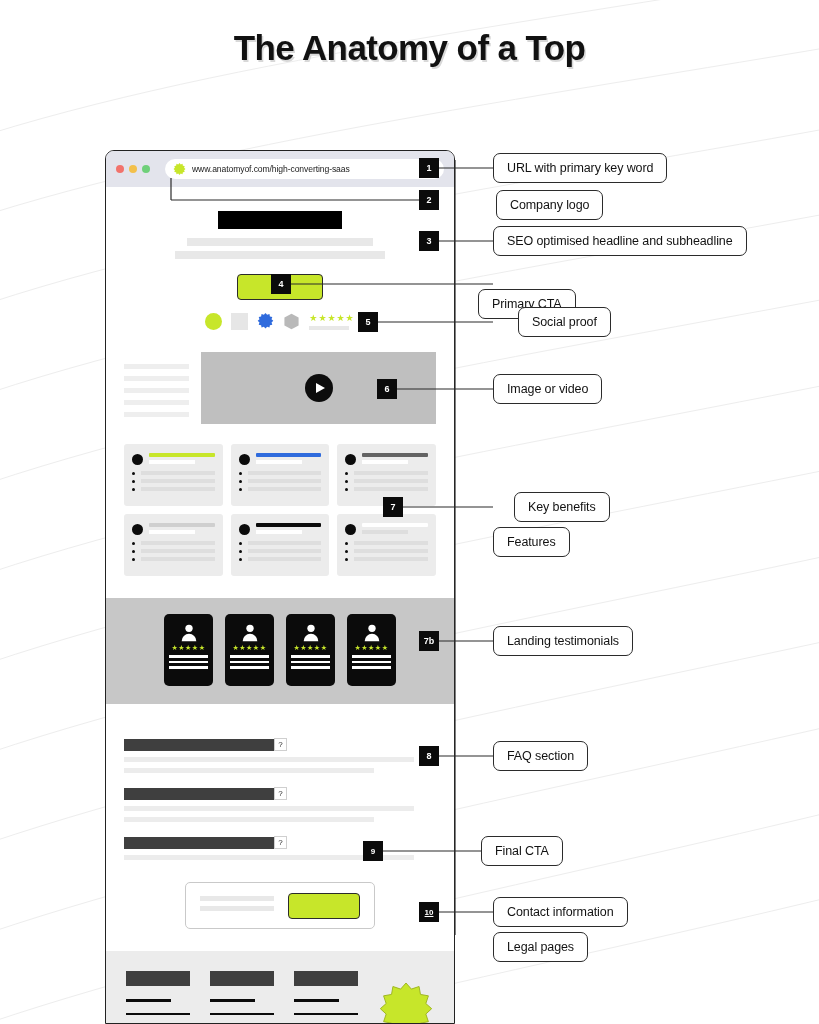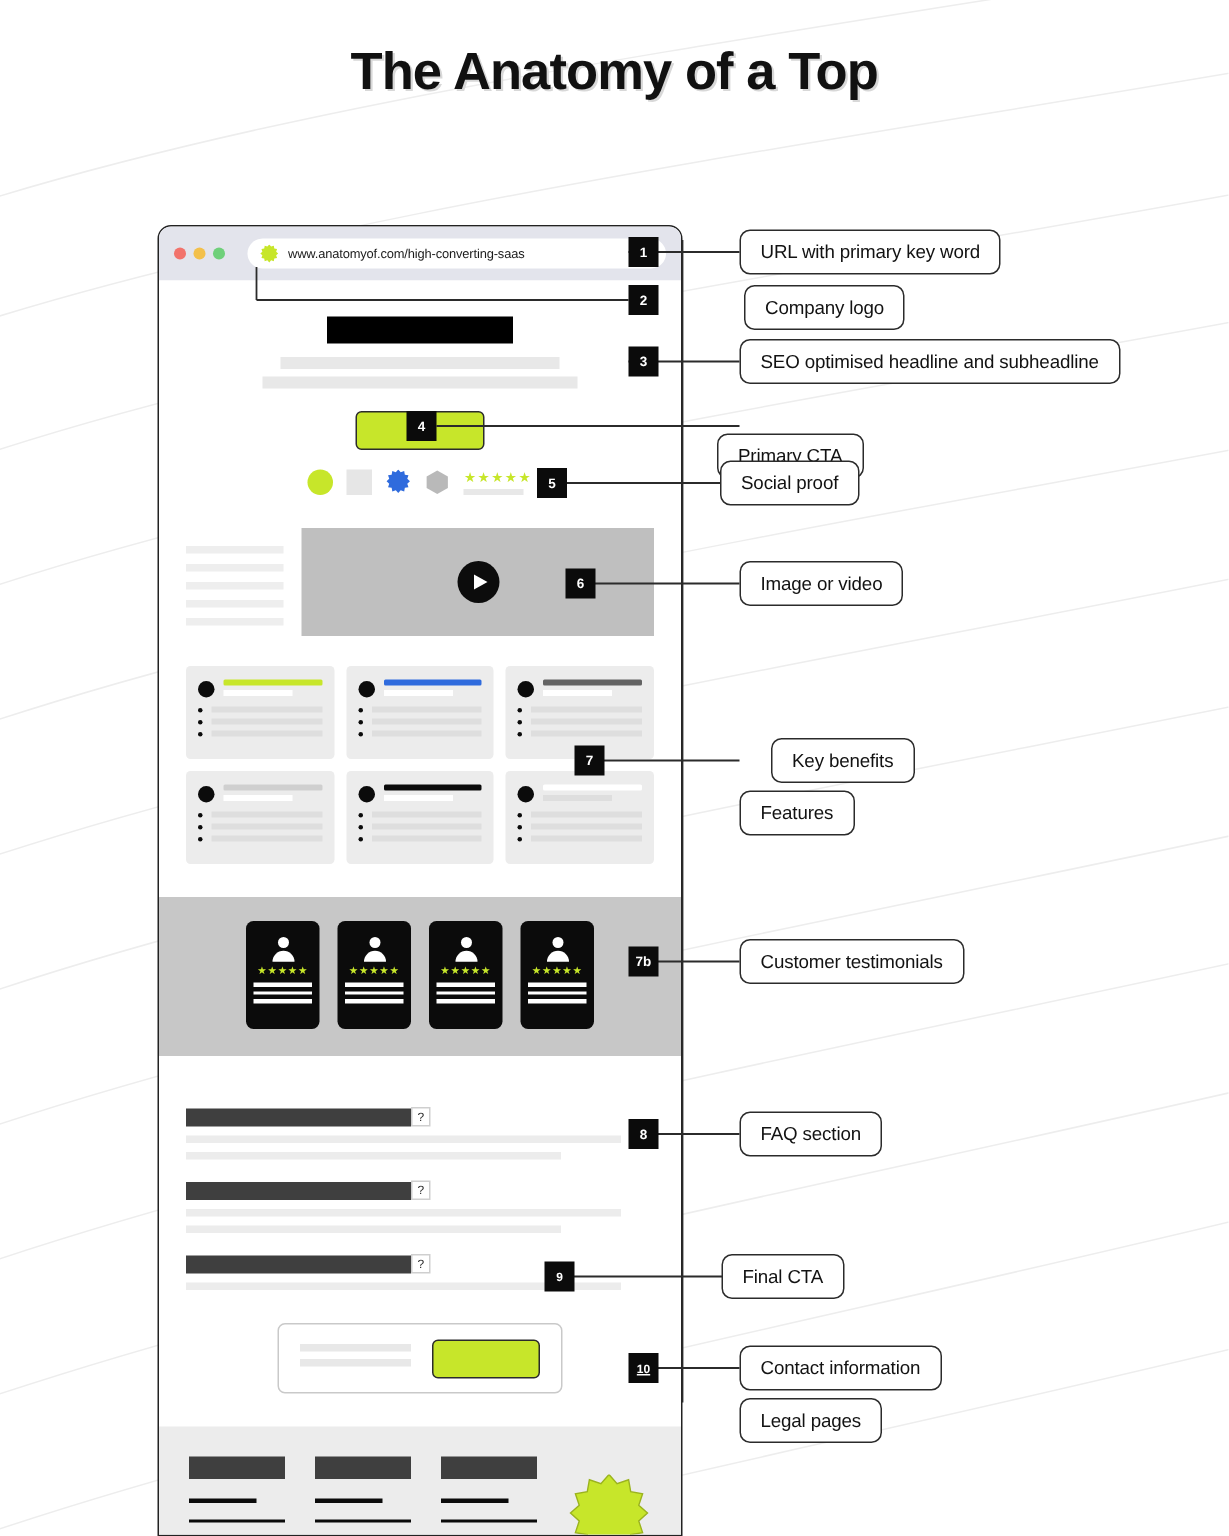--- a/index.html
+++ b/index.html
@@ -515,21 +515,21 @@
 <div class="num" style="left:383px;top:497px;">7</div>
 <div class="num" style="left:419px;top:631px;">7b</div>
 <div class="num" style="left:419px;top:746px;">8</div>
 <div class="num small" style="left:363px;top:841px;">9</div>
 <div class="num small" style="left:419px;top:902px;text-decoration:underline;">10</div>
 
 <div class="callout" style="left:493px;top:153px;">URL with primary key word</div>
 <div class="callout" style="left:496px;top:190px;">Company logo</div>
 <div class="callout" style="left:493px;top:226px;">SEO optimised headline and subheadline</div>
 <div class="callout" style="left:478px;top:269px;margin-top:20px;">Primary CTA</div>
-<div class="callout" style="left:480px;top:307px;">Social proof</div>
+<div class="callout" style="left:518px;top:307px;">Social proof</div>
 <div class="callout" style="left:493px;top:374px;">Image or video</div>
 <div class="callout" style="left:514px;top:492px;">Key benefits</div>
 <div class="callout" style="left:493px;top:527px;">Features</div>
-<div class="callout" style="left:493px;top:626px;">Customer testimonials</div>
+<div class="callout" style="left:493px;top:626px;">Landing testimonials</div>
 <div class="callout" style="left:493px;top:741px;">FAQ section</div>
 <div class="callout" style="left:481px;top:836px;">Final CTA</div>
 <div class="callout" style="left:493px;top:897px;">Contact information</div>
 <div class="callout" style="left:493px;top:932px;">Legal pages</div>
 
 </body></html>

